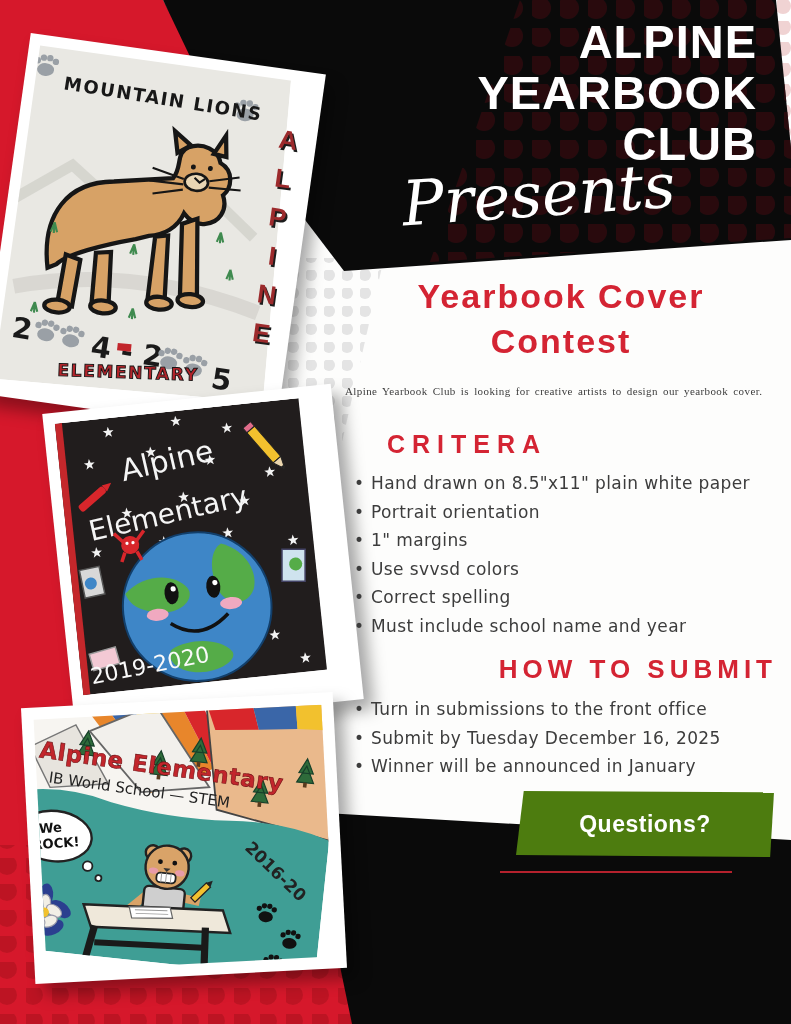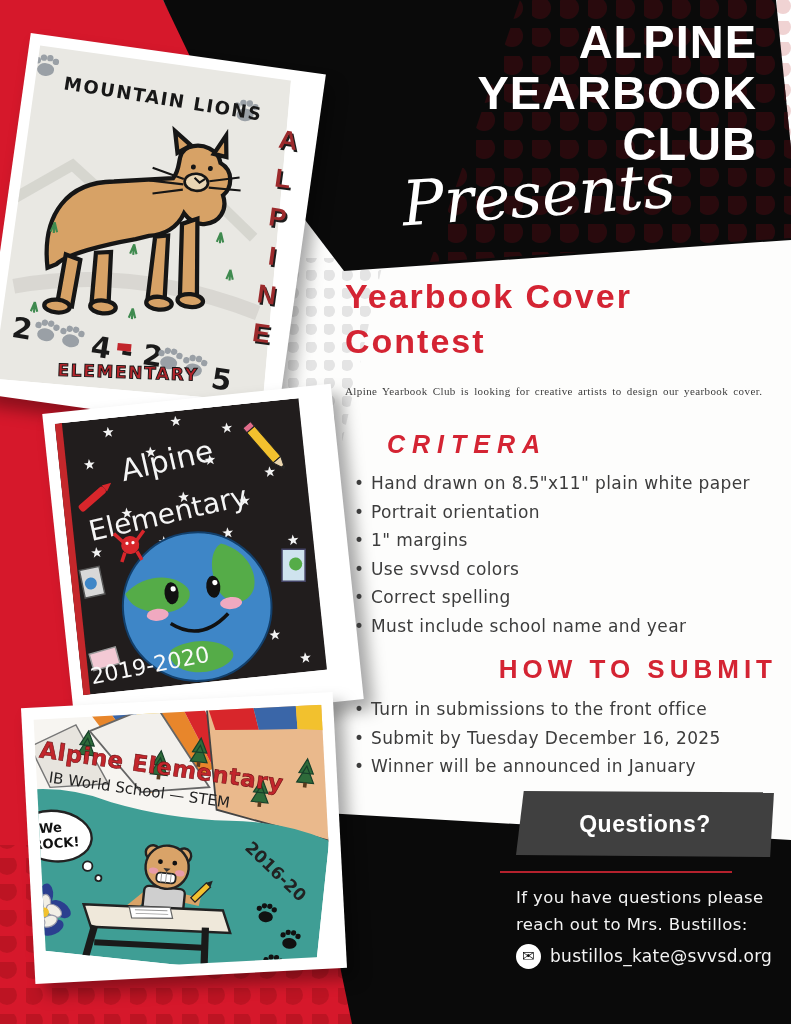--- a/index.html
+++ b/index.html
@@ -10,36 +10,36 @@
   
   .titleblock{position:absolute;right:34px;top:16px;z-index:3;text-align:right;}
   .titleblock .tline{font-family:"Liberation Sans",sans-serif;font-weight:bold;
     font-size:47px;line-height:51px;color:#ffffff;letter-spacing:1px;}
   .presents{position:absolute;left:402px;top:158px;z-index:3;color:#ffffff;
     font-family:"DejaVu Serif",serif;font-style:italic;font-size:62px;
     transform:rotate(-4deg);}
 
   
   .content{position:absolute;left:345px;top:274px;width:432px;z-index:3;}
-  .contest-heading{margin:0;font-family:"Liberation Sans",sans-serif;
+  .contest-heading{margin:0;text-align:center;font-family:"Liberation Sans",sans-serif;
     font-weight:bold;font-size:34px;line-height:45px;color:#d42433;letter-spacing:2px;}
   .intro{margin:14px 0 0 0;color:#3c3c3c;font-size:11px;line-height:26px;
     letter-spacing:0.4px;word-spacing:2px;font-family:Liberation Serif, serif;}
   .crit-heading{margin:26px 0 0 42px;font-family:"Liberation Sans",sans-serif;
-    font-weight:bold;font-size:25px;color:#d42433;letter-spacing:7px;font-style:italic;}
+    font-weight:bold;font-size:25px;color:#d42433;letter-spacing:7px;}
   .submit-heading{margin:14px 0 0 0;text-align:right;font-family:"Liberation Sans",sans-serif;
     font-weight:bold;font-size:26px;color:#d42433;letter-spacing:5px;}
   ul.bullets{margin:10px 0 0 0;padding:0 0 0 26px;list-style:none;}
   ul.bullets li{position:relative;color:#3c3c3c;font-size:17px;line-height:28.5px;
     letter-spacing:0.4px;}
   ul.bullets li::before{content:"•";position:absolute;left:-17px;color:#3c3c3c;}
 
   
   .q-banner{position:absolute;left:516px;top:791px;width:258px;height:66px;z-index:4;
-    background:#404040;display:flex;align-items:center;justify-content:center;
+    background:#4d7c0f;display:flex;align-items:center;justify-content:center;
     clip-path:polygon(3% 0%,100% 2%,98.5% 100%,0% 97%);cursor:pointer;}
   .q-banner span{color:#ffffff;font-family:"Liberation Sans",sans-serif;
     font-weight:bold;font-size:23px;letter-spacing:0.5px;}
   .divider{position:absolute;left:500px;top:871px;width:232px;height:2px;
     background:#b5212d;z-index:4;}
   .contact{position:absolute;left:516px;top:884px;z-index:4;color:#f4f4f4;
     font-size:16.5px;line-height:27px;letter-spacing:0.4px;}
   .email-row{display:flex;align-items:center;margin-top:5px;}
   .email-icon{display:inline-flex;align-items:center;justify-content:center;
     width:25px;height:25px;border-radius:50%;background:#ffffff;color:#111;
@@ -133,28 +133,20 @@
       <li>Turn in submissions to the front office</li>
       <li>Submit by Tuesday December 16, 2025</li>
       <li>Winner will be announced in January</li>
     </ul>
   </section>
 
   <div class="q-banner">
     <span>Questions?</span>
   </div>
   <div class="divider"></div>
-  <div class="contact">
-    <div>If you have questions please</div>
-    <div>reach out to Mrs. Bustillos:</div>
-    <div class="email-row">
-      <span class="email-icon">✉</span>
-      <a class="email">bustillos_kate@svvsd.org</a>
-    </div>
-  </div>
 
   <figure class="photo" id="photo1" style="margin:0">
     <div class="inner">
       <svg width="254" height="320" viewBox="0 0 252 318">
         <defs>
           <g id="pawGray">
             <ellipse cx="0" cy="3" rx="8" ry="6" fill="#9aa0a6"></ellipse>
             <circle cx="-8" cy="-5" r="3" fill="#9aa0a6"></circle>
             <circle cx="-2.5" cy="-8" r="3" fill="#9aa0a6"></circle>
             <circle cx="3.5" cy="-8" r="3" fill="#9aa0a6"></circle>

